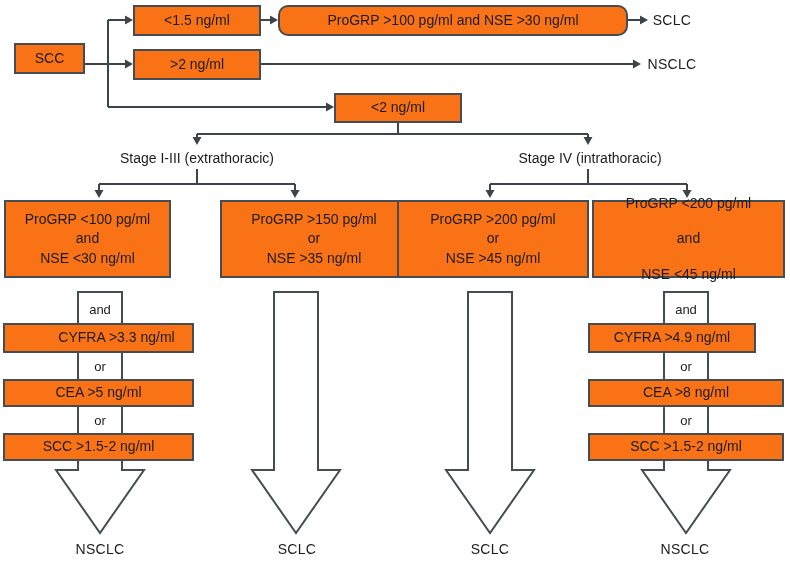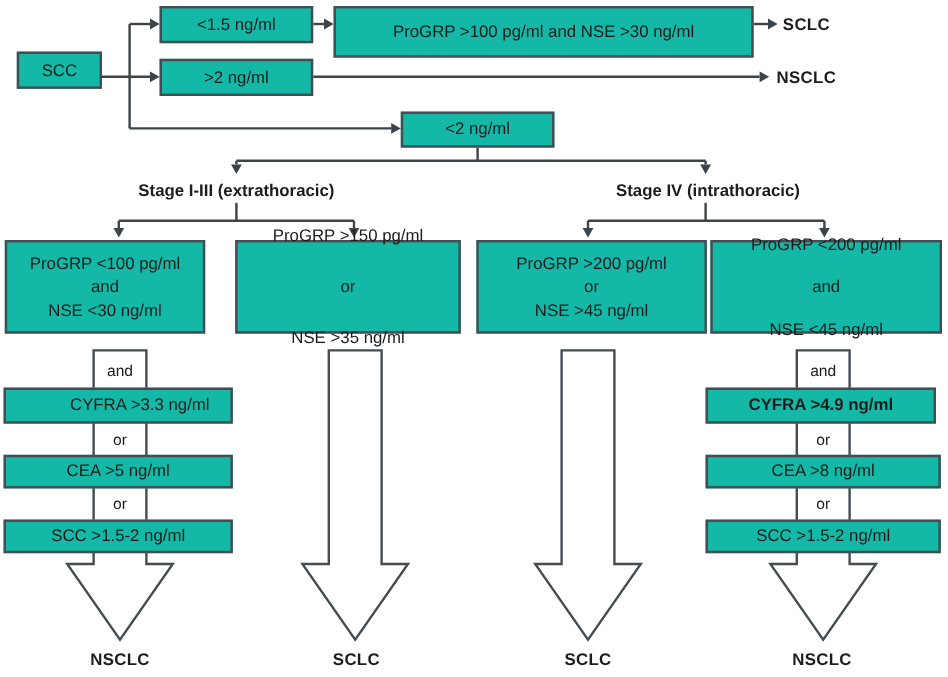--- a/index.html
+++ b/index.html
@@ -18,37 +18,36 @@
     color: var(--text);
     overflow: hidden;
   }
   svg.overlay { position: absolute; left: 0; top: 0; }
   .ln   { stroke: var(--line); stroke-width: 2; fill: none; }
   .ah   { fill: var(--line); stroke: none; }
   .blockarrow { fill: #ffffff; stroke: var(--border); stroke-width: 2; }
   .box {
     position: absolute;
     box-sizing: border-box;
-    background: #14b8a6;
+    background: #f97316;
     border: 2px solid var(--border);
     display: flex;
     flex-direction: column;
     align-items: center;
     justify-content: center;
     text-align: center;
     font-size: 14px;
     line-height: 1.4;
     white-space: nowrap;
   }
   .lbl {
     position: absolute;
     transform: translate(-50%, -50%);
     font-size: 14px;
     white-space: nowrap;
-    font-weight: bold;
   }
   .conn-word {
     position: absolute;
     transform: translate(-50%, -50%);
     font-size: 13px;
     white-space: nowrap;
   }
   .outcome { font-size: 14px; letter-spacing: 0.3px; }
 </style>
 </head>
@@ -107,41 +106,41 @@
     <path class="blockarrow" d="M 78 292 H 122 V 470 H 144 L 100 533 L 56 470 H 78 Z"></path>
     <path class="blockarrow" d="M 274 292 H 318 V 470 H 340 L 296 533 L 252 470 H 274 Z"></path>
     <path class="blockarrow" d="M 468 292 H 512 V 470 H 534 L 490 533 L 446 470 H 468 Z"></path>
     <path class="blockarrow" d="M 664 292 H 708 V 470 H 730 L 686 533 L 642 470 H 664 Z"></path>
   </svg>
 
   <div class="box" style="left:14px; top:43px; width:71px; height:31px;">SCC</div>
 
   <div class="box" style="left:133px; top:5px; width:128px; height:31px;">&lt;1.5 ng/ml</div>
 
-  <div class="box" style="left:278px; top:5px; width:350px; height:43px;">ProGRP &gt;100 pg/ml and NSE &gt;30 ng/ml</div>
+  <div class="box" style="left:278px; top:5px; width:350px; height:31px;border-radius:10px;">ProGRP &gt;100 pg/ml and NSE &gt;30 ng/ml</div>
 
   <div class="lbl outcome" style="left:672px; top:20px;">SCLC</div>
 
   <div class="box" style="left:133px; top:49px; width:128px; height:31px;">&gt;2 ng/ml</div>
 
   <div class="lbl outcome" style="left:672px; top:64px;">NSCLC</div>
 
   <div class="box" style="left:334px; top:93px; width:128px; height:30px;">&lt;2 ng/ml</div>
 
   <div class="lbl" style="left:197px; top:158px;">Stage I-III (extrathoracic)</div>
 
   <div class="lbl" style="left:590px; top:158px;">Stage IV (intrathoracic)</div>
 
   <div class="box" style="left:4px; top:200px; width:167px; height:78px;justify-content:center;">
     <span>ProGRP &lt;100 pg/ml</span>
     <span>and</span>
     <span>NSE &lt;30 ng/ml</span>
   </div>
 
-  <div class="box" style="left:196px; top:200px; width:188px; height:78px;gap:23px;">
+  <div class="box" style="left:220px; top:200px; width:188px; height:78px;">
     <span>ProGRP &gt;150 pg/ml</span>
     <span>or</span>
     <span>NSE &gt;35 ng/ml</span>
   </div>
 
   <div class="box" style="left:397px; top:200px; width:192px; height:78px;align-items:center;">
     <span>ProGRP &gt;200 pg/ml</span>
     <span>or</span>
     <span>NSE &gt;45 ng/ml</span>
   </div>
@@ -159,21 +158,21 @@
   <div class="conn-word" style="left:100px; top:366px;">or</div>
 
   <div class="box" style="left:3px; top:379px; width:191px; height:28px;">CEA &gt;5 ng/ml</div>
 
   <div class="conn-word" style="left:100px; top:420px;">or</div>
 
   <div class="box" style="left:3px; top:433px; width:191px; height:28px;">SCC &gt;1.5-2 ng/ml</div>
 
   <div class="conn-word" style="left:686px; top:309px;">and</div>
 
-  <div class="box" style="left:588px; top:323px; width:192px; height:30px;font-weight:bold;">CYFRA &gt;4.9 ng/ml</div>
+  <div class="box" style="left:588px; top:323px; width:168px; height:30px;">CYFRA &gt;4.9 ng/ml</div>
 
   <div class="conn-word" style="left:686px; top:366px;">or</div>
 
   <div class="box" style="left:588px; top:379px; width:196px; height:28px;">CEA &gt;8 ng/ml</div>
 
   <div class="conn-word" style="left:686px; top:420px;">or</div>
 
   <div class="box" style="left:588px; top:433px; width:196px; height:28px;">SCC &gt;1.5-2 ng/ml</div>
 
   <div class="lbl outcome" style="left:100px; top:549px;">NSCLC</div>

